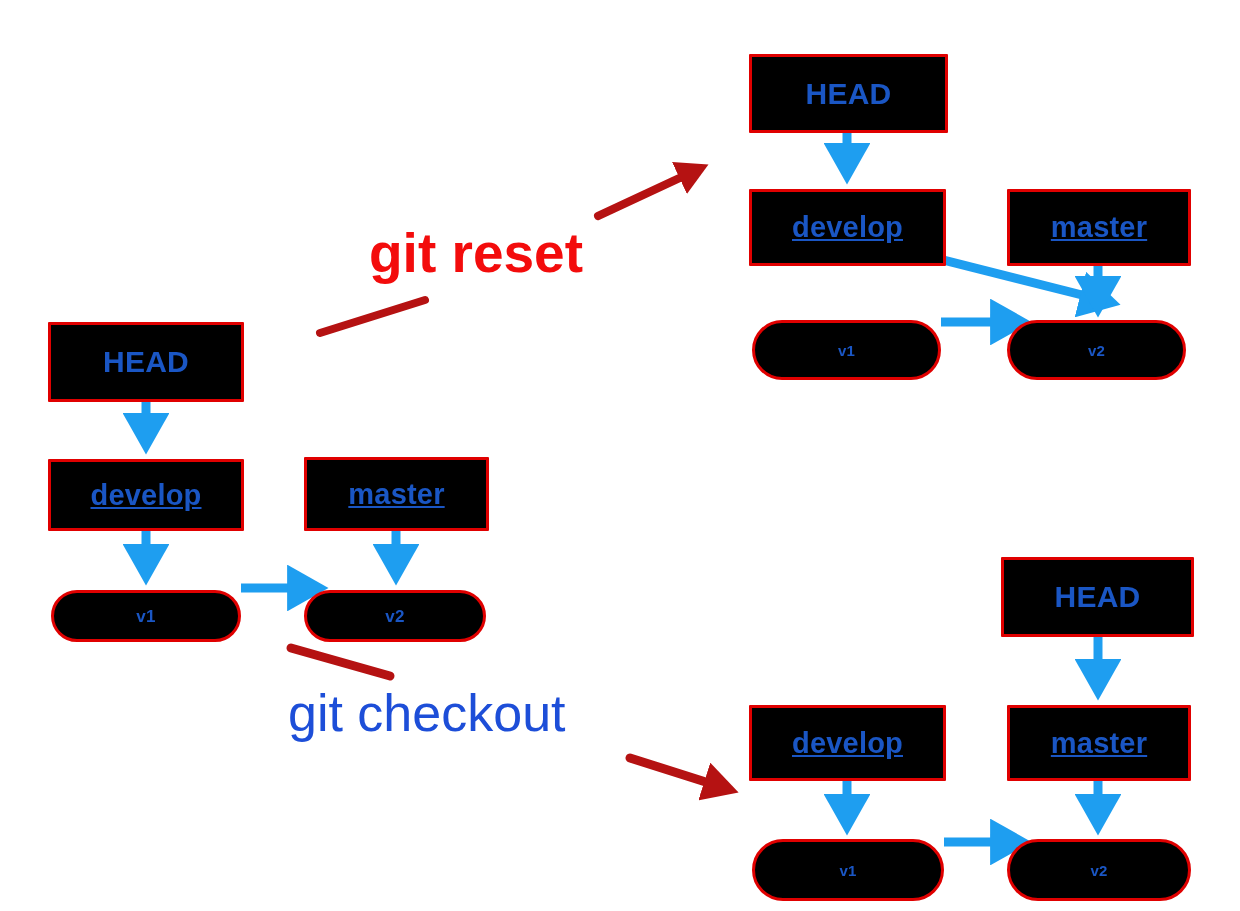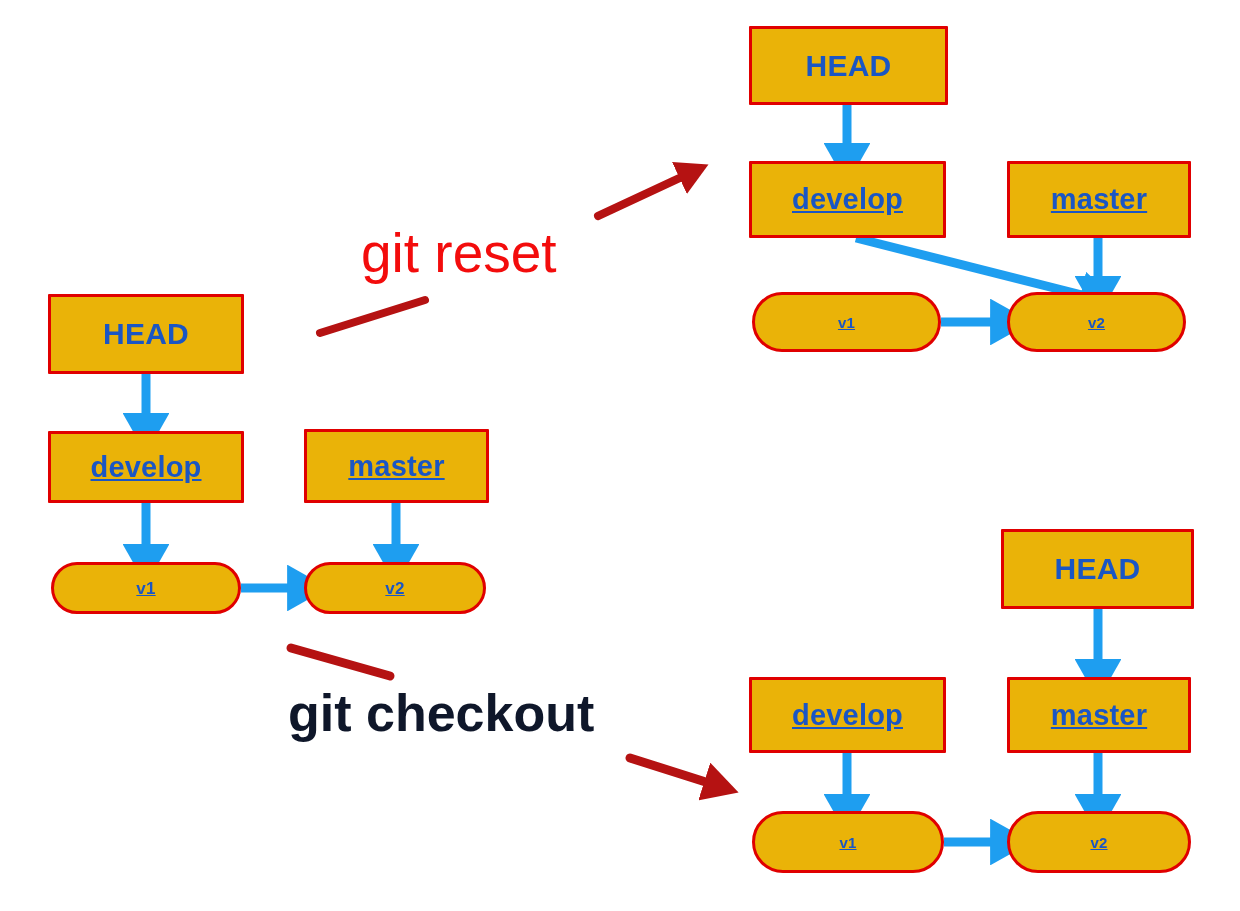--- a/index.html
+++ b/index.html
@@ -22,37 +22,37 @@
     position: absolute;
     left: 0;
     top: 0;
     width: 1240px;
     height: 911px;
     pointer-events: none;
   }
   .node {
     position: absolute;
     box-sizing: border-box;
-    background: #eab308;
+    background: #000000;
     border: 3px solid #e00000;
     display: flex;
     align-items: center;
     justify-content: center;
     color: #1a56c4;
     font-weight: bold;
     letter-spacing: 0.2px;
     z-index: 3;
+    margin-top: 28px;
   }
   .node.rect {
     border-radius: 1px;
   }
   .node.pill {
     border-radius: 999px;
     border-width: 3px;
-    text-decoration: underline;
   }
   .node .label {
     line-height: 1;
     white-space: nowrap;
   }
   
   .n-l-head   { left: 48px;  top: 294px; width: 196px; height: 80px; }
   .n-l-dev    { left: 48px;  top: 431px; width: 196px; height: 72px; }
   .n-l-master { left: 304px; top: 429px; width: 185px; height: 74px; }
   .n-l-v1     { left: 51px;  top: 562px; width: 190px; height: 52px; }
@@ -74,32 +74,32 @@
   .fs-md .label { font-size: 29px; text-decoration: underline; }
   .fs-sm .label { font-size: 17px; }
   .fs-xs .label { font-size: 15px; }
 
   .ann {
     position: absolute;
     white-space: nowrap;
     z-index: 4;
   }
   .ann-reset {
-    left: 361px;
+    left: 369px;
     top: 221px;
     font-size: 55px;
-    font-weight: normal;
+    font-weight: bold;
     color: #f30c0c;
   }
   .ann-checkout {
     left: 288px;
     top: 683px;
     font-size: 52px;
-    font-weight: bold;
-    color: #0f172a;
+    font-weight: normal;
+    color: #1d4ed8;
   }
 </style>
 </head>
 <body>
 
 <div id="canvas">
 
   <svg id="edges" viewBox="0 0 1240 911" width="1240" height="911" aria-hidden="true">
     <defs>
       <marker id="ah" markerWidth="5.2" markerHeight="5.2" refX="1.1" refY="2.6" orient="auto" markerUnits="strokeWidth">

